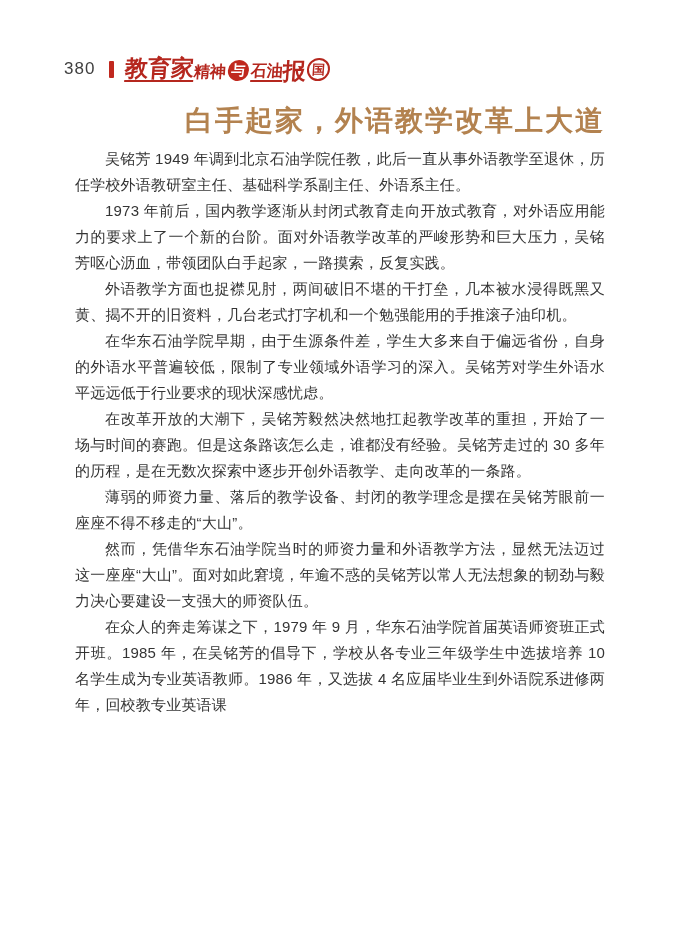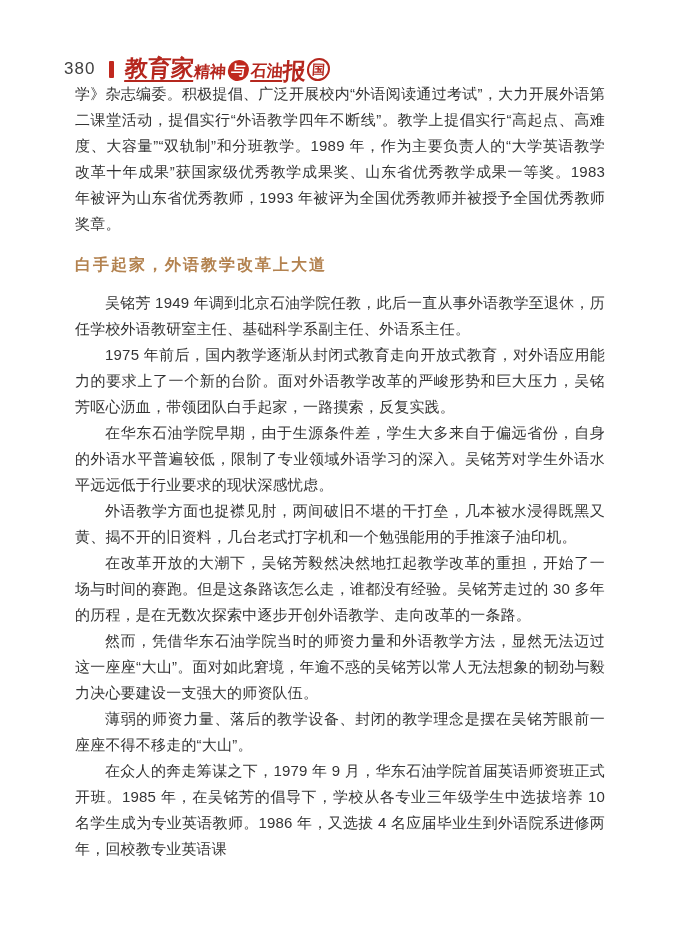--- a/index.html
+++ b/index.html
@@ -83,26 +83,26 @@
     line-height: 26px;
     text-align: justify;
     letter-spacing: 0.2px;
   }
   .content p {
     margin: 0;
     text-indent: 2em;
   }
   .content p.no-indent { text-indent: 0; }
   .section-heading {
-    text-align: left;
+    text-align: right;
     color: #b3824f;
-    font-size: 16px;
+    font-size: 28px;
     font-weight: bold;
     letter-spacing: 2px;
-    margin: 15px 0 12px 0;
+    margin: 27px 0 12px 0;
     font-family: "DejaVu Serif", serif;
     text-indent: 0;
   }
 </style>
 </head>
 <body>
 
 <div class="page">
 
   <div class="page-header">
@@ -112,25 +112,24 @@
       <span class="logo-big logo-underline">教育家</span>
       <span class="logo-small">精神</span>
       <span class="yu-circle">与</span>
       <span class="logo-small logo-underline">石油</span>
       <span class="logo-big">报</span>
       <span class="guo-circle">国</span>
     </span>
   </div>
 
   <div class="content">
-    <p class="no-indent">学》杂志编委。积极提倡、广泛开展校内“外语阅读通过考试”，大力开展外语第二课堂活动，提倡实行“外语教学四年不断线”。教学上提倡实行“高起点、高难度、大容量”“双轨制”和分班教学。1989 年，作为主要负责人的“大学英语教学改革十年成果”获国家级优秀教学成果奖、山东省优秀教学成果一等奖。1983 年被评为山东省优秀教师，1993 年被评为全国优秀教师并被授予全国优秀教师奖章。</p>
     <h2 class="section-heading">白手起家，外语教学改革上大道</h2>
     <p>吴铭芳 1949 年调到北京石油学院任教，此后一直从事外语教学至退休，历任学校外语教研室主任、基础科学系副主任、外语系主任。</p>
-    <p>1975 年前后，国内教学逐渐从封闭式教育走向开放式教育，对外语应用能力的要求上了一个新的台阶。面对外语教学改革的严峻形势和巨大压力，吴铭芳呕心沥血，带领团队白手起家，一路摸索，反复实践。</p>
+    <p>1973 年前后，国内教学逐渐从封闭式教育走向开放式教育，对外语应用能力的要求上了一个新的台阶。面对外语教学改革的严峻形势和巨大压力，吴铭芳呕心沥血，带领团队白手起家，一路摸索，反复实践。</p>
+    <p>外语教学方面也捉襟见肘，两间破旧不堪的干打垒，几本被水浸得既黑又黄、揭不开的旧资料，几台老式打字机和一个勉强能用的手推滚子油印机。</p>
     <p>在华东石油学院早期，由于生源条件差，学生大多来自于偏远省份，自身的外语水平普遍较低，限制了专业领域外语学习的深入。吴铭芳对学生外语水平远远低于行业要求的现状深感忧虑。</p>
-    <p>外语教学方面也捉襟见肘，两间破旧不堪的干打垒，几本被水浸得既黑又黄、揭不开的旧资料，几台老式打字机和一个勉强能用的手推滚子油印机。</p>
     <p>在改革开放的大潮下，吴铭芳毅然决然地扛起教学改革的重担，开始了一场与时间的赛跑。但是这条路该怎么走，谁都没有经验。吴铭芳走过的 30 多年的历程，是在无数次探索中逐步开创外语教学、走向改革的一条路。</p>
+    <p>薄弱的师资力量、落后的教学设备、封闭的教学理念是摆在吴铭芳眼前一座座不得不移走的“大山”。</p>
     <p>然而，凭借华东石油学院当时的师资力量和外语教学方法，显然无法迈过这一座座“大山”。面对如此窘境，年逾不惑的吴铭芳以常人无法想象的韧劲与毅力决心要建设一支强大的师资队伍。</p>
-    <p>薄弱的师资力量、落后的教学设备、封闭的教学理念是摆在吴铭芳眼前一座座不得不移走的“大山”。</p>
     <p>在众人的奔走筹谋之下，1979 年 9 月，华东石油学院首届英语师资班正式开班。1985 年，在吴铭芳的倡导下，学校从各专业三年级学生中选拔培养 10 名学生成为专业英语教师。1986 年，又选拔 4 名应届毕业生到外语院系进修两年，回校教专业英语课</p>
   </div>
 
 </div>
 
 </body></html>

